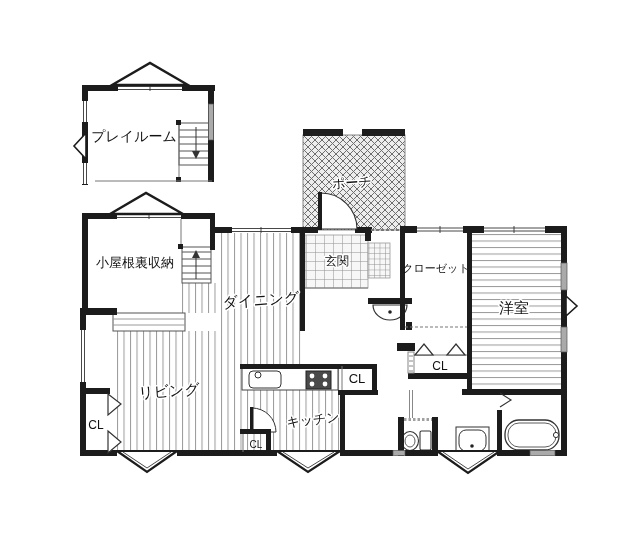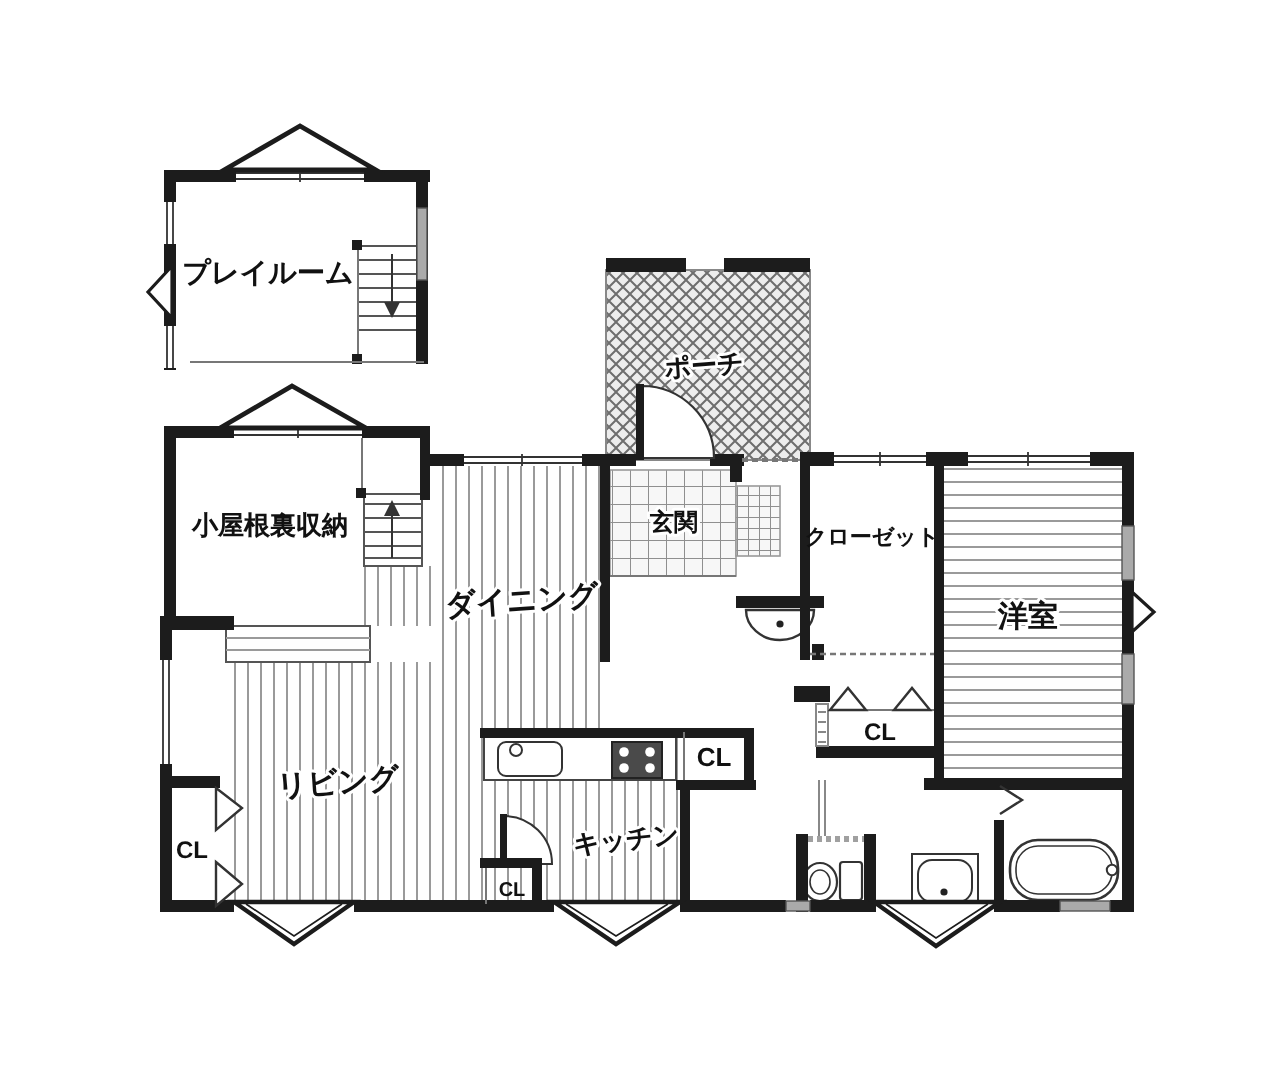--- a/index.html
+++ b/index.html
@@ -1,17 +1,17 @@
 <!DOCTYPE html>
 <html><head>
 <meta charset="utf-8">
 <style>
   html,body{margin:0;padding:0;background:#ffffff;}
   .stage{position:relative;width:639px;height:543px;background:#ffffff;overflow:hidden;
-         font-family:"Liberation Sans","DejaVu Sans",sans-serif;font-weight:bold;}
+         font-family:"Liberation Sans","DejaVu Sans",sans-serif;}
   svg{display:block}
   text{fill:#111;font-family:"Liberation Sans","DejaVu Sans",sans-serif;}
   .halo{paint-order:stroke;stroke:#ffffff;stroke-width:3px;stroke-linejoin:round;}
 </style>
 </head>
 <body>
 
 <div class="stage">
 <svg width="639" height="543" viewBox="0 0 639 543">
   <defs>

